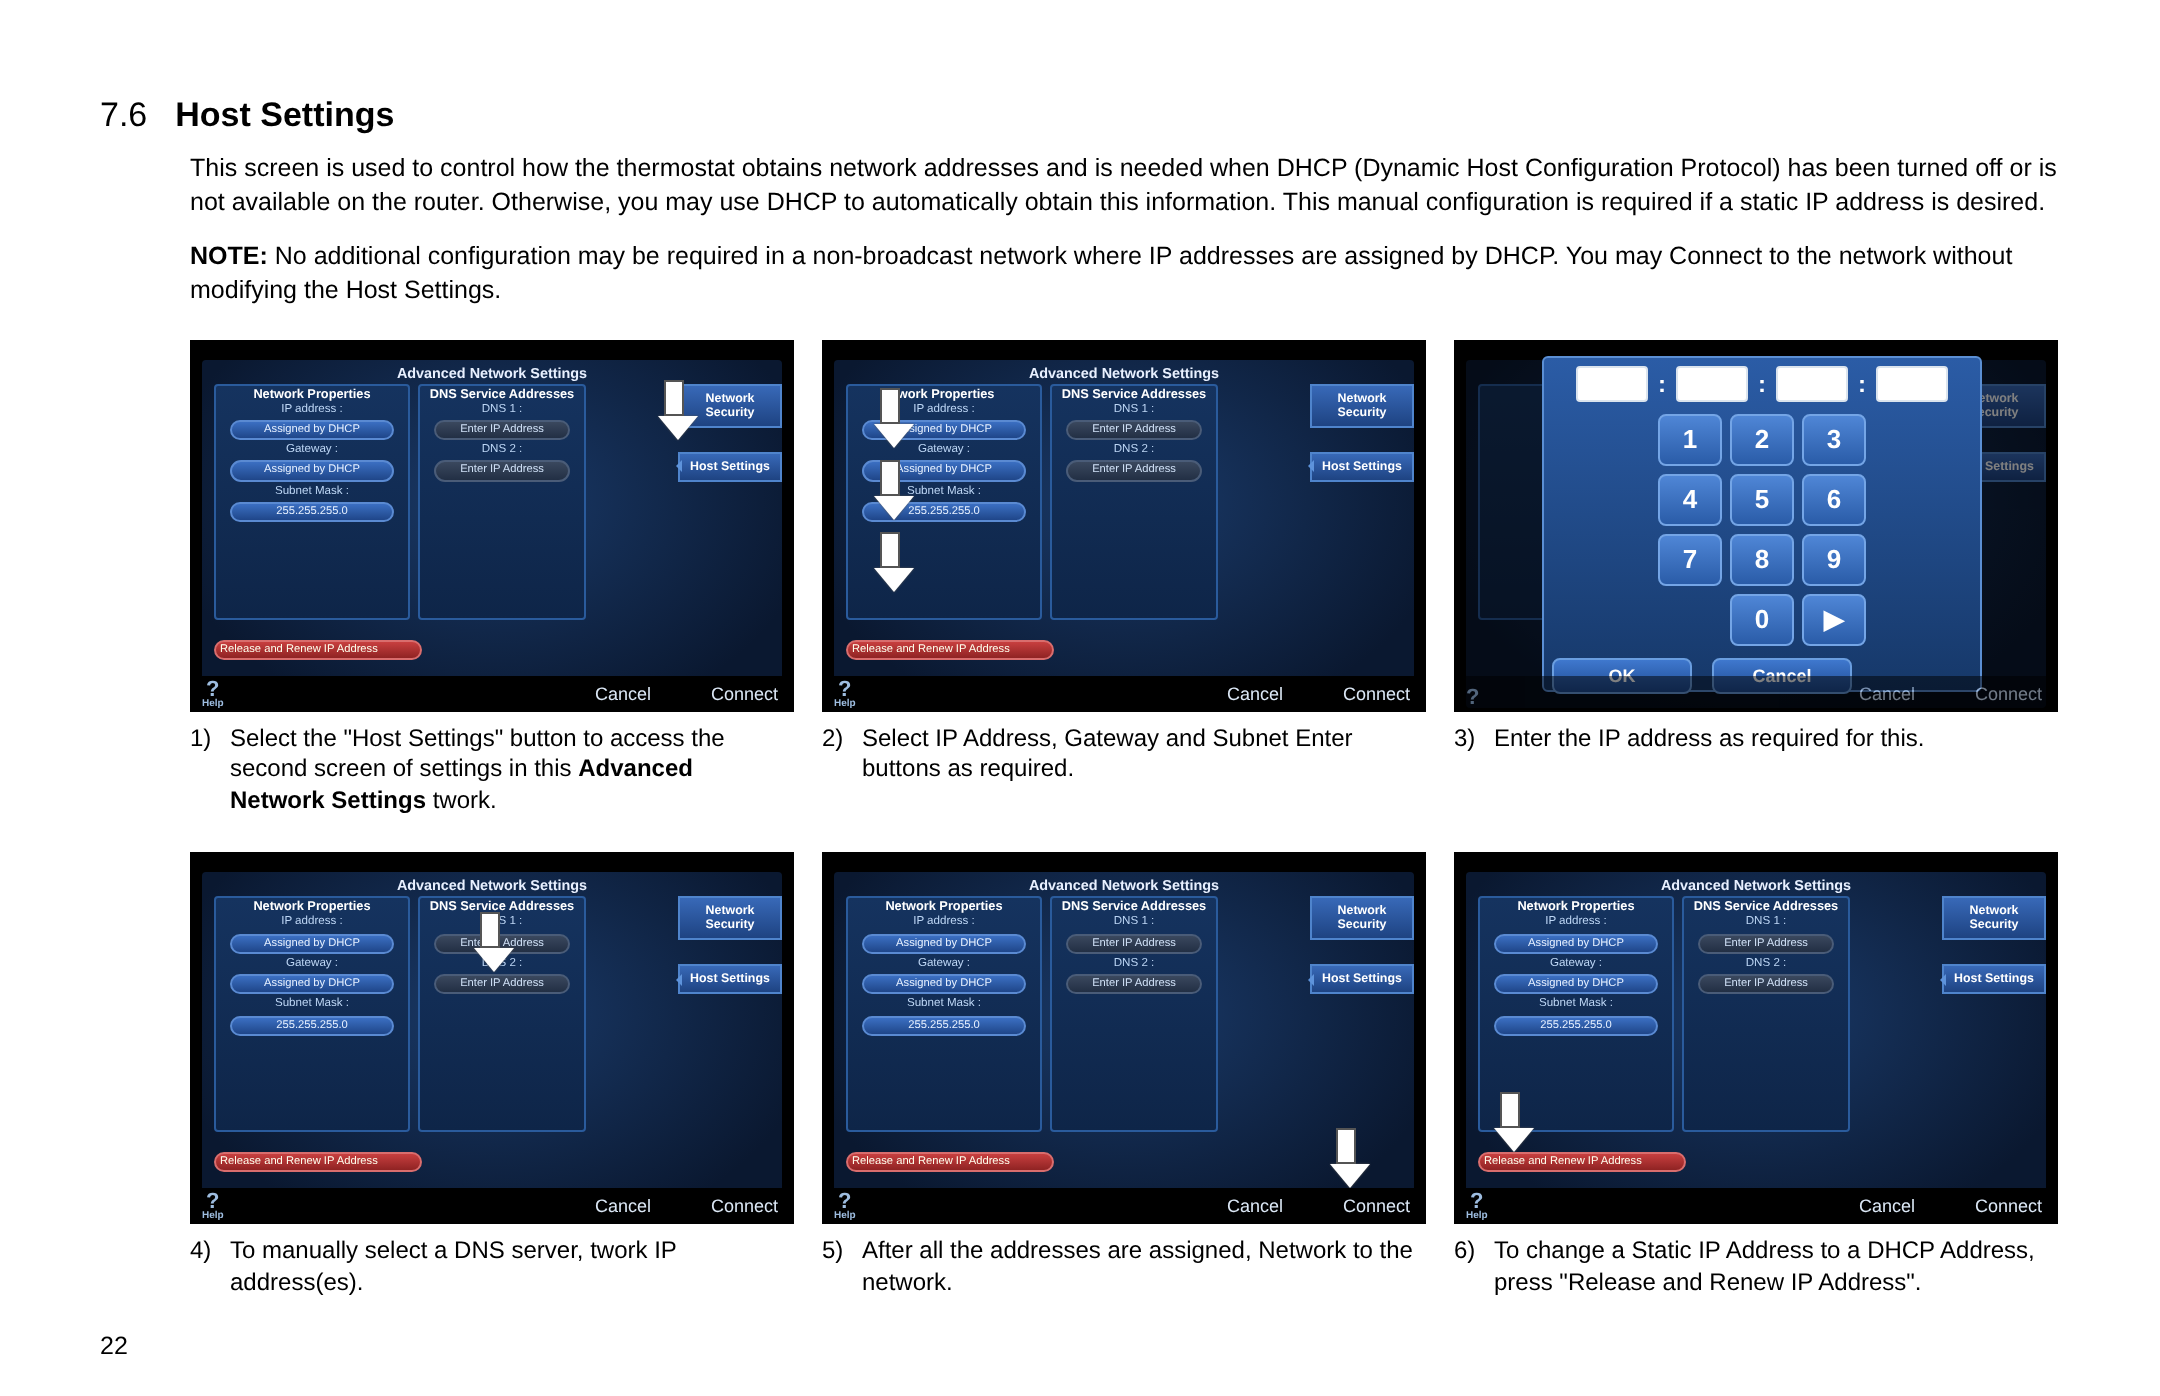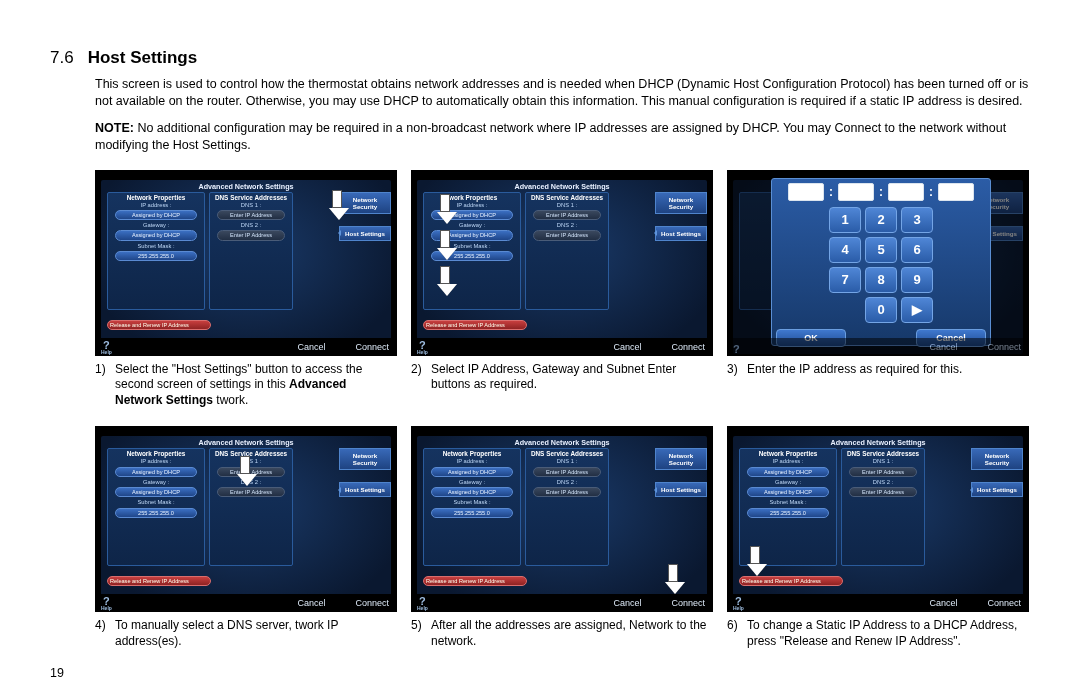--- a/index.html
+++ b/index.html
@@ -148,21 +148,21 @@
   }
   .num-key {
     background: linear-gradient(#4f86d6, #2a5ca8);
     border: 1px solid #74a5e6;
     border-radius: 4px;
     color: #fff;
     font-size: 13px;
     font-weight: bold;
     display: flex; align-items: center; justify-content: center;
   }
-  .kp-actions { display: flex; gap: 10px; justify-content: space-between; margin-top: 6px; }
+  .kp-actions { display: flex; gap: 10px; justify-content: flex-start; margin-top: 6px; }
   .kp-btn {
     background: linear-gradient(#3f78ce, #1f4c94);
     border: 1px solid #6a9ee0;
     border-radius: 4px;
     color: #fff;
     font-size: 9px;
     font-weight: bold;
     width: 70px; height: 18px;
     display: flex; align-items: center; justify-content: center;
   }
@@ -478,13 +478,13 @@
   <div class="caption">
     <span class="num">5)</span>
     <span class="txt">After all the addresses are assigned, Network to the network.</span>
   </div>
   <div class="caption">
     <span class="num">6)</span>
     <span class="txt">To change a Static IP Address to a DHCP Address, press "Release and Renew IP Address".</span>
   </div>
 </div>
 
-<div class="page-num">19</div>
+<div class="page-num">22</div>
 
 </body></html>

